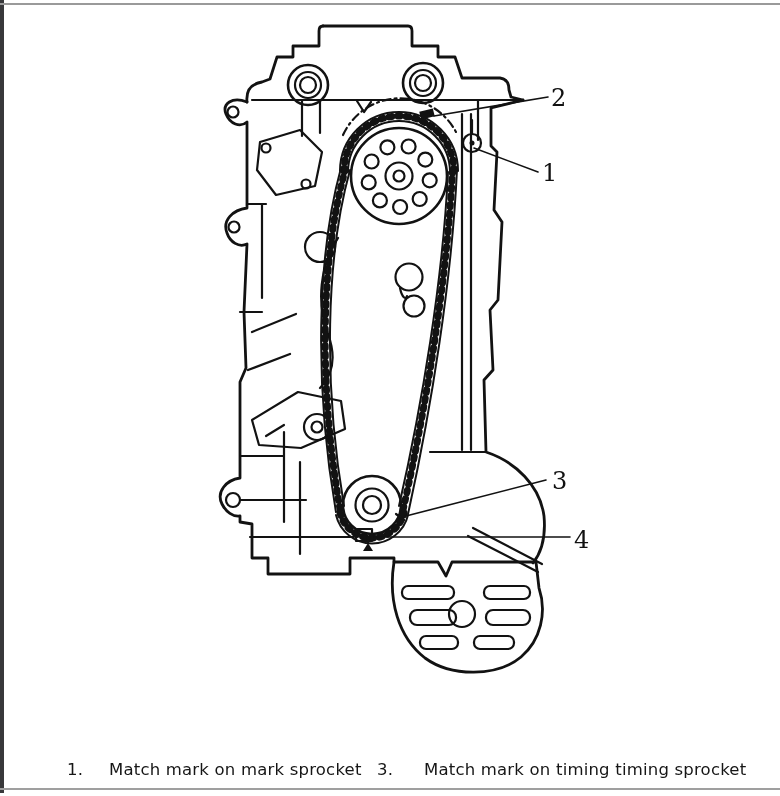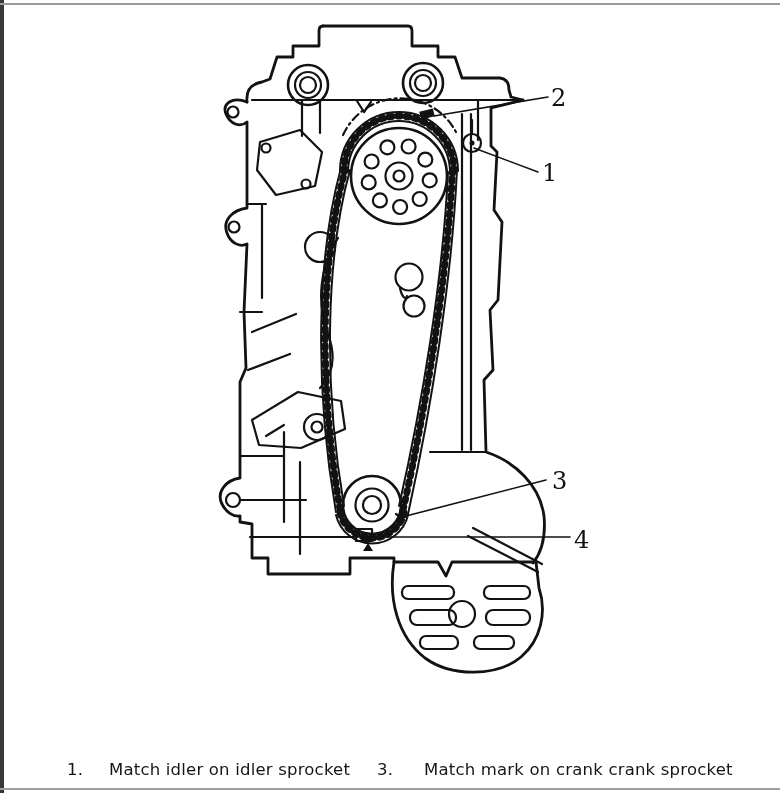--- a/index.html
+++ b/index.html
@@ -201,18 +201,18 @@
       <path d="M374,537 H570"></path>
       <text class="callout-num" x="551" y="106" stroke="none">2</text>
       <text class="callout-num" x="542" y="181" stroke="none">1</text>
       <text class="callout-num" x="552" y="489" stroke="none">3</text>
       <text class="callout-num" x="574" y="548" stroke="none">4</text>
     </g>
   </svg>
 
   <div class="legend">
     <span class="n1">1.</span>
-    <span class="t1">Match idler on idler sprocket</span>
+    <span class="t1">Match mark on mark sprocket</span>
     <span class="n2">3.</span>
-    <span class="t2">Match mark on crank crank sprocket</span>
+    <span class="t2">Match mark on timing timing sprocket</span>
   </div>
 
 </div>
 
 </body></html>

